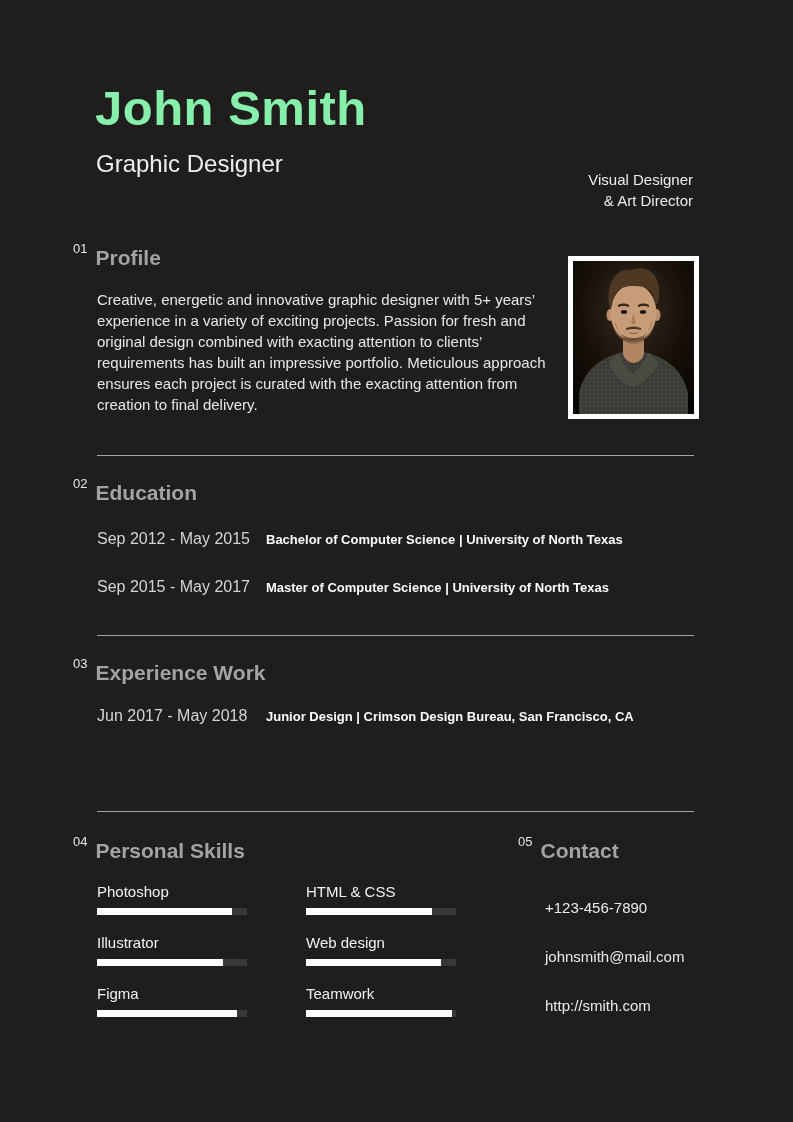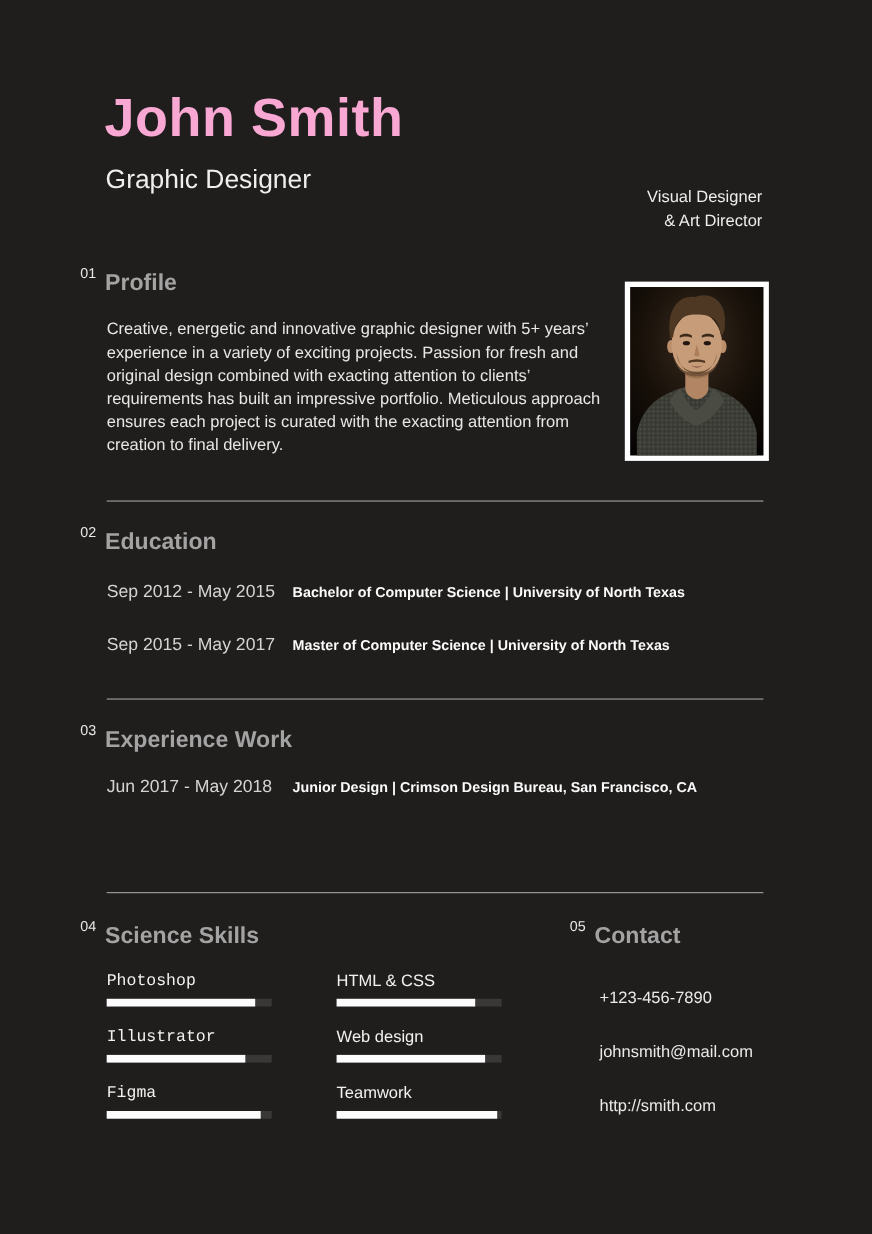--- a/index.html
+++ b/index.html
@@ -12,21 +12,21 @@
     color: #ffffff;
     overflow: hidden;
     margin: 0 auto;
   }
   .abs { position: absolute; }
 
   
   .name {
     left: 95px; top: 84px;
     font-size: 49px; font-weight: 700; letter-spacing: 0.5px;
-    color: #f9a8d4; margin: 0; line-height: 1;
+    color: #86efac; margin: 0; line-height: 1;
   }
   .role {
     left: 96px; top: 151px;
     font-size: 24px; font-weight: 400; color: #f1efed; line-height: 1.1;
   }
   .tagline {
     right: 100px; top: 169px;
     text-align: right; font-size: 15px; line-height: 21px; color: #efedeb;
   }
 
@@ -153,24 +153,24 @@
   </div>
   <div class="abs row" style="left:97px; top:707px;">
     <span class="row-dates">Jun 2017 - May 2018</span>
     <span class="row-detail">Junior Design | Crimson Design Bureau, San Francisco, CA</span>
   </div>
 
   <div class="abs divider" style="top:811px;"></div>
 
   <div class="abs sec-head" style="left:73px; top:835px;">
     <span class="sec-num">04</span>
-    <h2 class="sec-title">Science Skills</h2>
-  </div>
-
-  <div class="abs skill-col" style="left:97px; top:883px;font-family:Liberation Mono, monospace;">
+    <h2 class="sec-title">Personal Skills</h2>
+  </div>
+
+  <div class="abs skill-col" style="left:97px; top:883px;">
     <div class="skill-item">
       <div class="skill-label">Photoshop</div>
       <div class="bar">
         <div class="bar-fill" style="width: 90%;"></div>
       </div>
     </div>
     <div class="skill-item">
       <div class="skill-label">Illustrator</div>
       <div class="bar">
         <div class="bar-fill" style="width: 84%;"></div>

